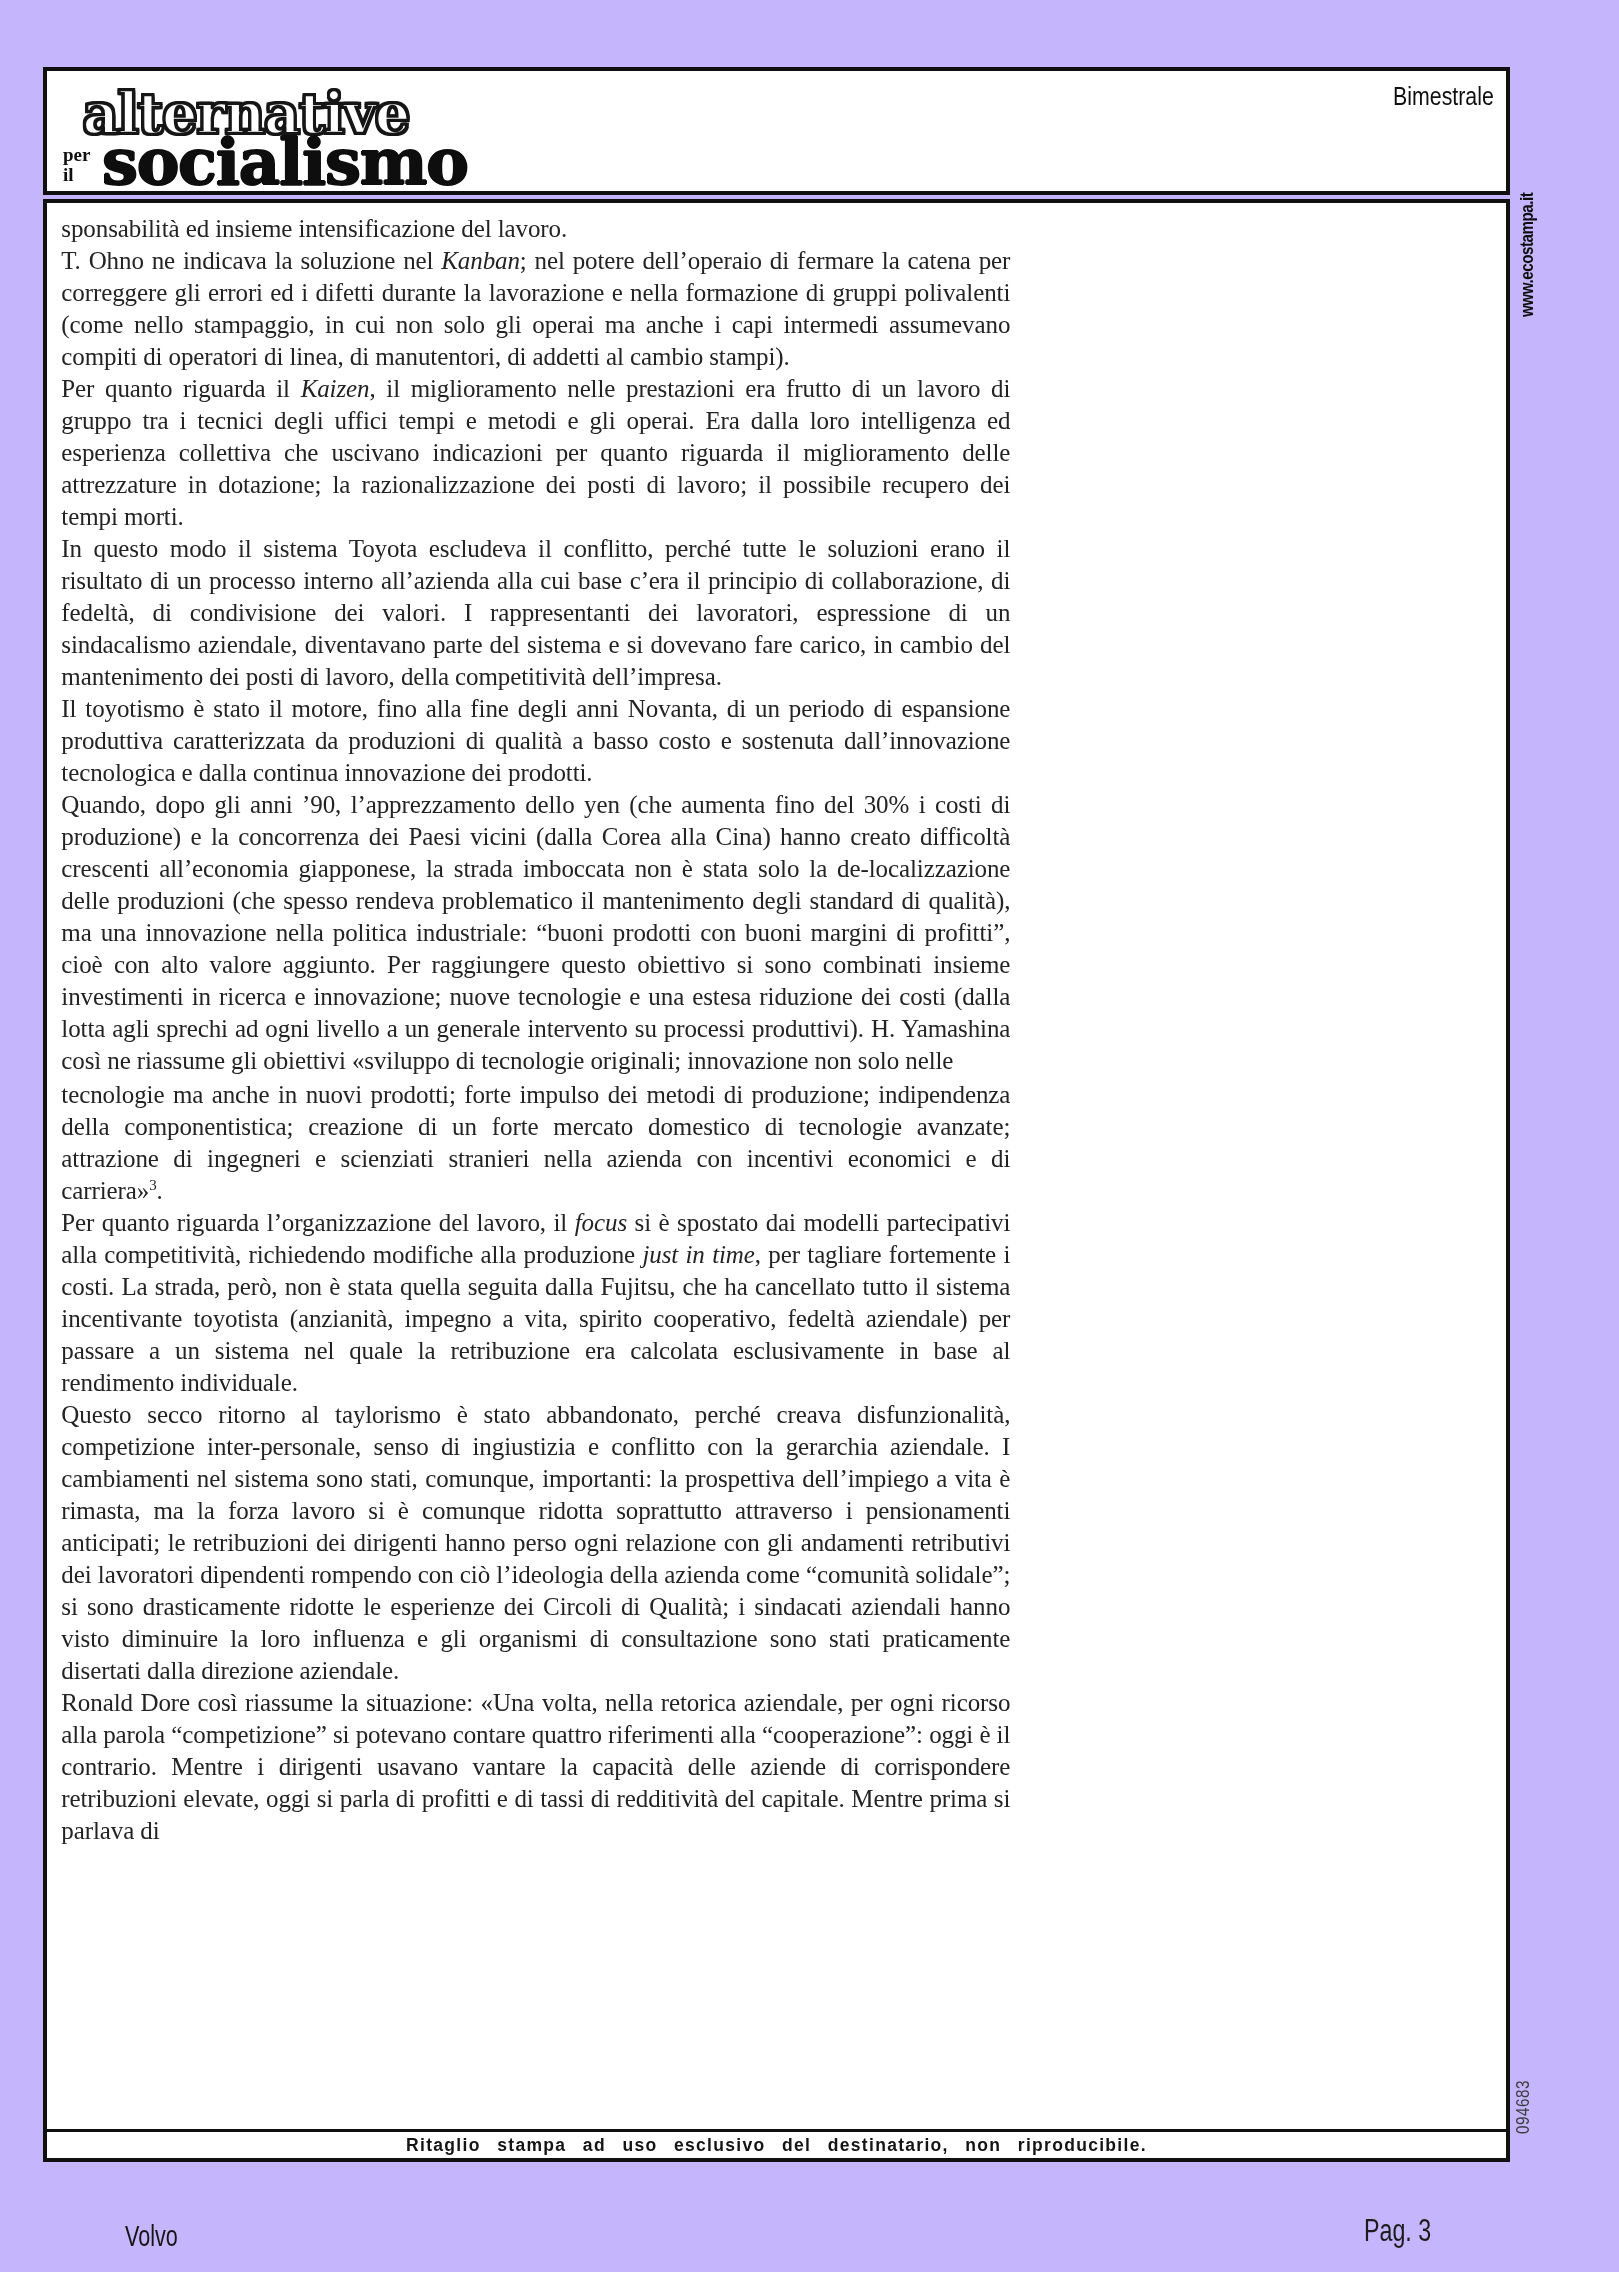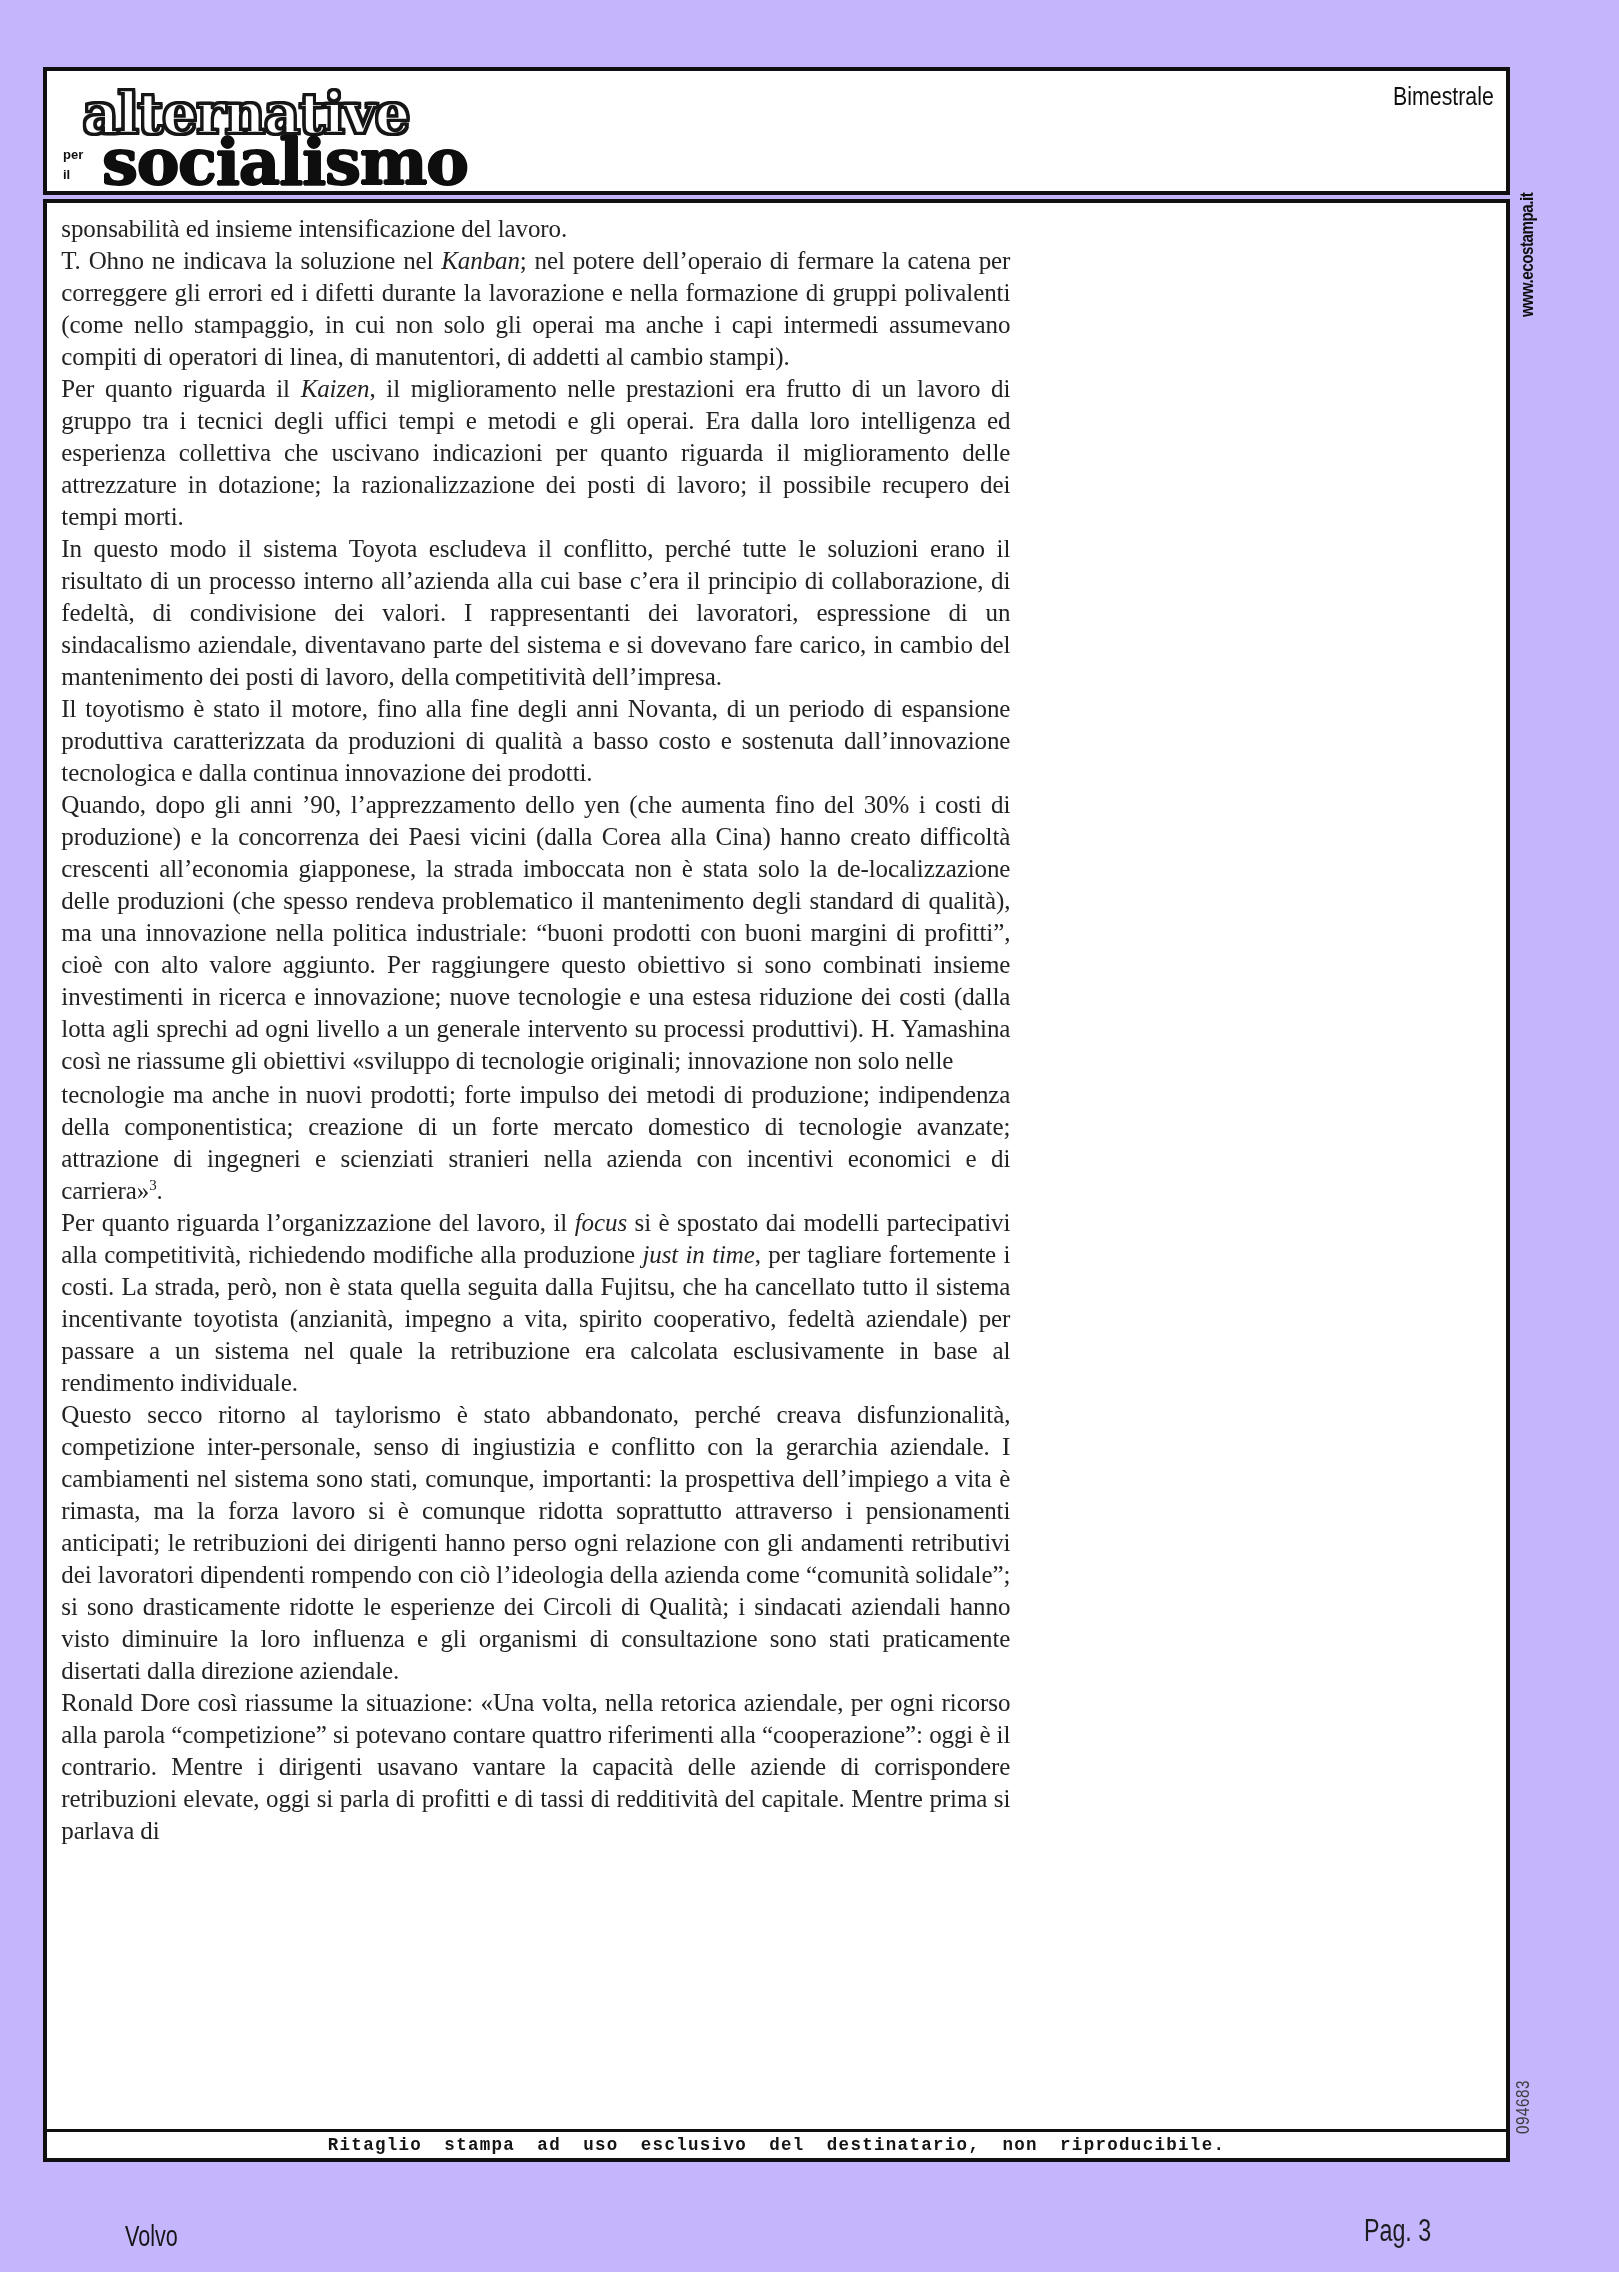--- a/index.html
+++ b/index.html
@@ -17,22 +17,22 @@
     position:absolute; left:19.5px; top:-2.6px;
     font-family:"DejaVu Serif", serif; font-weight:bold;
     font-size:56px; line-height:1; letter-spacing:-1.3px;
     color:#ffffff;
     -webkit-text-stroke:2.6px #161616;
     text-shadow:-1.9px -1.9px 0 #161616, 1.9px -1.9px 0 #161616, -1.9px 1.9px 0 #161616, 1.9px 1.9px 0 #161616,
                 -1.9px 0 0 #161616, 1.9px 0 0 #161616, 0 -1.9px 0 #161616, 0 1.9px 0 #161616;
   }
   .logo-peril {
     position:absolute; left:0; top:57px;
-    font-family:Liberation Sans, sans-serif; font-weight:bold;
-    font-size:13px; line-height:19.5px; color:#0f0f0f;
+    font-family:Liberation Serif, serif; font-weight:bold;
+    font-size:19px; line-height:19.5px; color:#0f0f0f;
   }
   .logo-soc {
     position:absolute; left:39px; top:42px;
     font-family:"DejaVu Serif", serif; font-weight:bold;
     font-size:64px; line-height:1; letter-spacing:-1.3px; color:#0e0e0e;
     text-shadow:1px 0 0 #0e0e0e, -1px 0 0 #0e0e0e, 0 1px 0 #0e0e0e, 0 -1px 0 #0e0e0e;
   }
   .frequency {
     position:absolute; top:10.4px; right:11.7px;
     font-size:26px; color:#0f0f0f;
@@ -59,21 +59,21 @@
   .article p.gap { margin-top:2px; }
   .article sup { font-size:0.6em; line-height:0; }
 
   
   .notice-band {
     position:absolute; left:43px; top:2132px; width:1467px; height:30px;
     border:4.5px solid #101010; border-top:none; box-sizing:border-box; background:#fff;
     display:flex; align-items:center; justify-content:center;
   }
   .notice-band span {
-    font-family:Liberation Mono, monospace;
+    font-family:Liberation Sans, sans-serif;
     font-size:17.5px; font-weight:bold; color:#141414;
     letter-spacing:1.3px; word-spacing:10.4px; white-space:nowrap;
   }
 
   
   .watermark {
     position:absolute; left:1516px; top:317px;
     transform:rotate(-90deg) scaleX(0.8); transform-origin:0 0;
     font-size:19px; font-weight:bold; color:#0f0f0f; letter-spacing:-0.6px; white-space:nowrap;
   }

